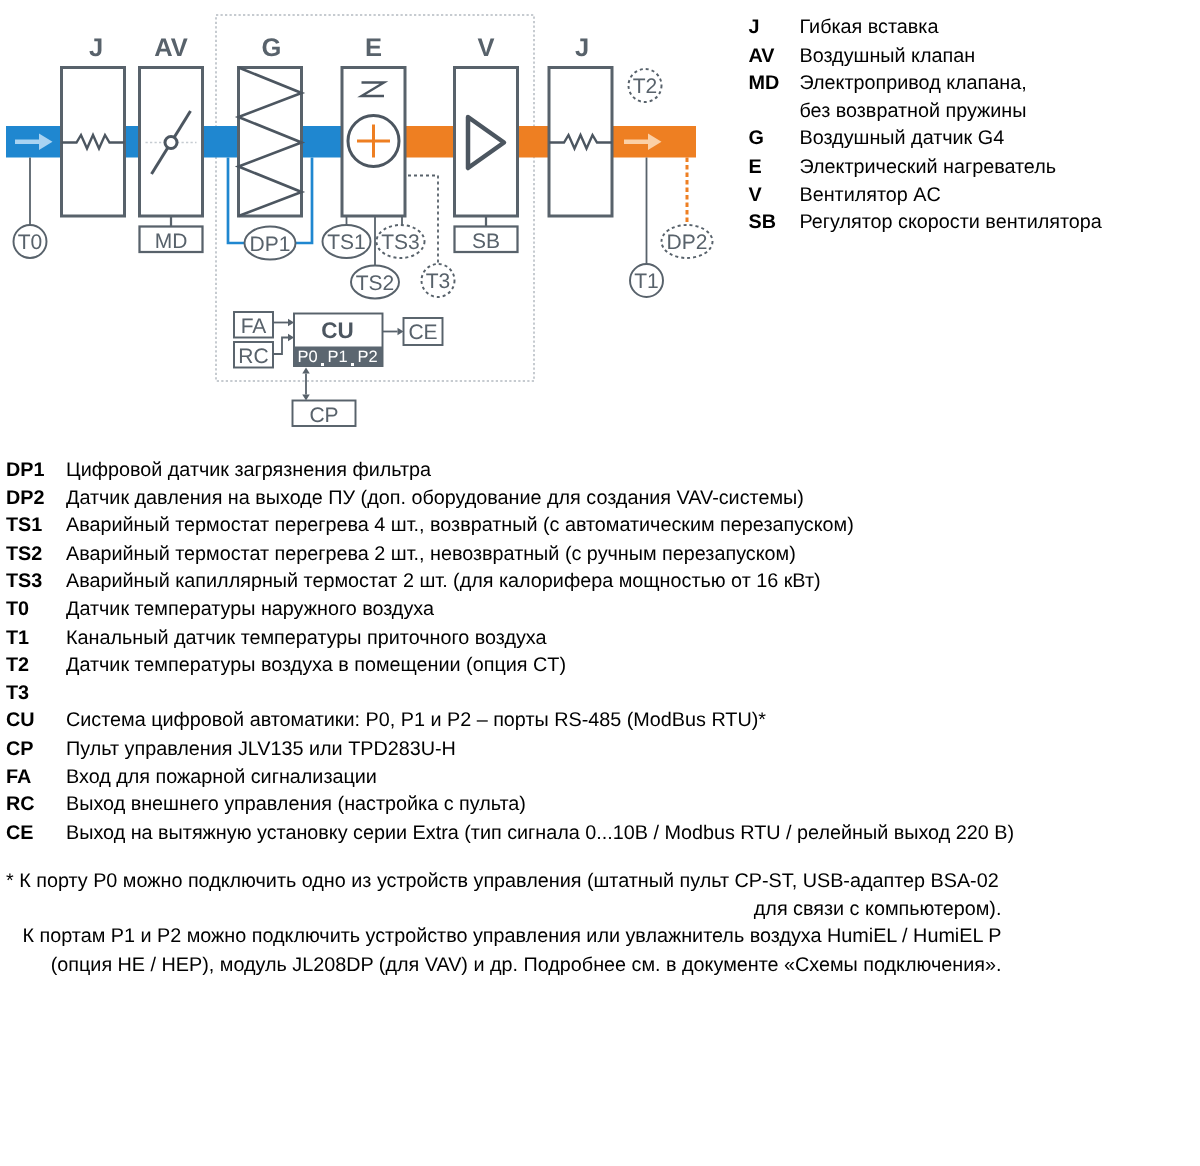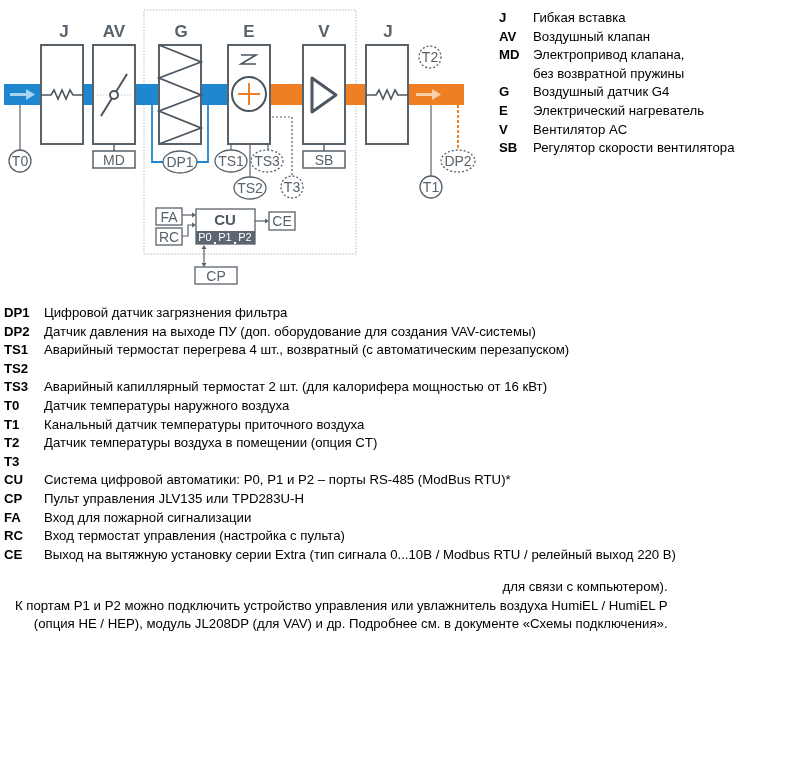--- a/index.html
+++ b/index.html
@@ -213,20 +213,21 @@
   <div class="row">
       <span class="code">DP2</span>
       <span class="desc">Датчик давления на выходе ПУ (доп. оборудование для создания VAV-системы)</span>
     </div>
   <div class="row">
       <span class="code">TS1</span>
       <span class="desc">Аварийный термостат перегрева 4 шт., возвратный (с автоматическим перезапуском)</span>
     </div>
   <div class="row">
       <span class="code">TS2</span>
+      <span class="desc">Аварийный термостат перегрева 2 шт., невозвратный (с ручным перезапуском)</span>
     </div>
   <div class="row">
       <span class="code">TS3</span>
       <span class="desc">Аварийный капиллярный термостат 2 шт. (для калорифера мощностью от 16 кВт)</span>
     </div>
   <div class="row">
       <span class="code">T0</span>
       <span class="desc">Датчик температуры наружного воздуха</span>
     </div>
   <div class="row">
@@ -247,25 +248,26 @@
   <div class="row">
       <span class="code">CP</span>
       <span class="desc">Пульт управления JLV135 или TPD283U-H</span>
     </div>
   <div class="row">
       <span class="code">FA</span>
       <span class="desc">Вход для пожарной сигнализации</span>
     </div>
   <div class="row">
       <span class="code">RC</span>
-      <span class="desc">Вход термостат управления (настройка с пульта)</span>
+      <span class="desc">Выход внешнего управления (настройка с пульта)</span>
     </div>
   <div class="row">
       <span class="code">CE</span>
       <span class="desc">Выход на вытяжную установку серии Extra (тип сигнала 0...10В / Modbus RTU / релейный выход 220 В)</span>
     </div>
 </div>
 
 <div id="footnote">
+  <div class="line">* К порту P0 можно подключить одно из устройств управления (штатный пульт CP-ST, USB-адаптер BSA-02</div>
   <div class="line indent">для связи с компьютером).</div>
   <div class="line indent">К портам P1 и P2 можно подключить устройство управления или увлажнитель воздуха HumiEL /  HumiEL P</div>
   <div class="line indent">(опция HE / HEP), модуль JL208DP (для VAV) и др. Подробнее см. в документе «Схемы подключения».</div>
 </div>
 
 </body></html>

